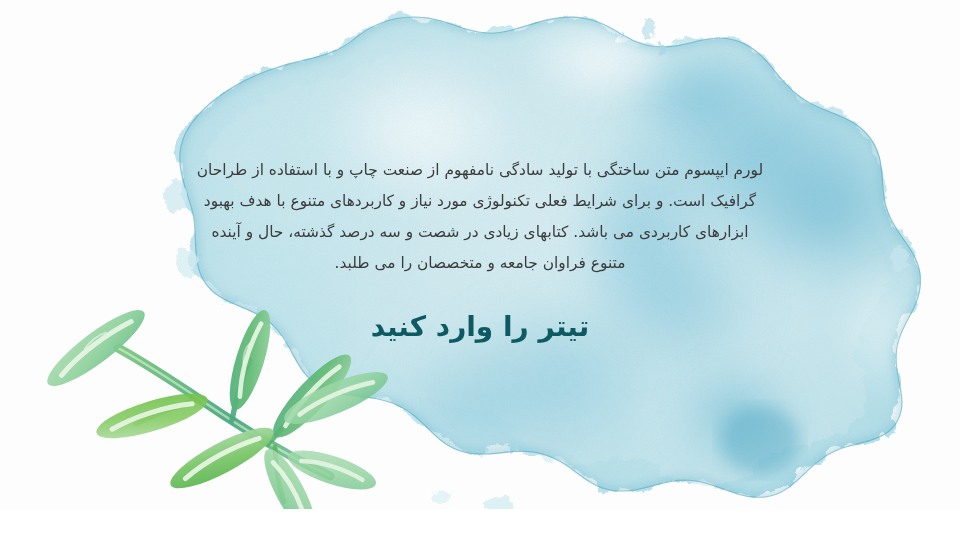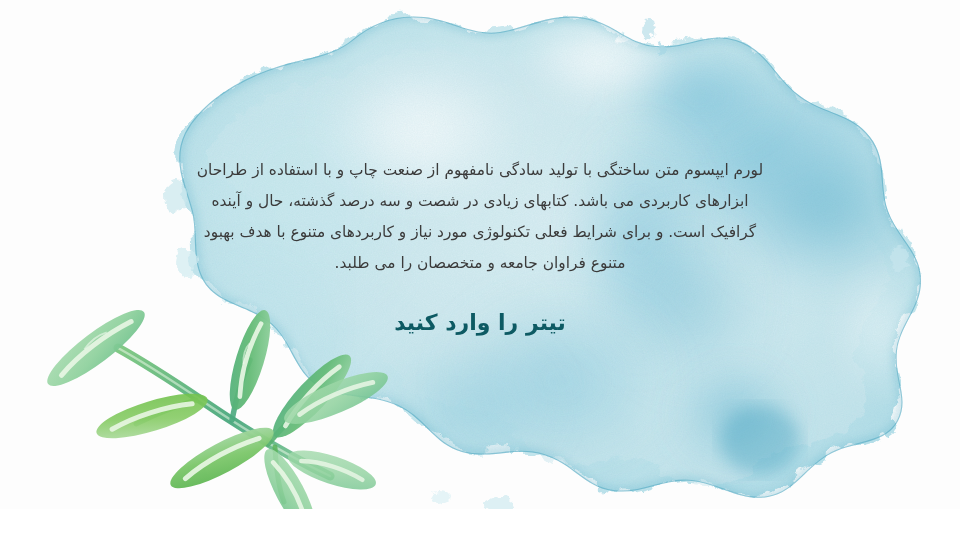--- a/index.html
+++ b/index.html
@@ -45,21 +45,21 @@
     unicode-bidi: plaintext;
   }
   .heading {
     position: absolute;
     left: 130px;
     top: 310px;
     width: 700px;
     text-align: center;
     direction: rtl;
     color: #0d5a63;
-    font-size: 22px;
+    font-size: 28px;
     font-weight: bold;
     letter-spacing: 0.2px;
   }
 </style>
 </head>
 <body>
 
 <div id="slide">
 
   <svg class="art-layer" viewBox="0 0 960 540" preserveAspectRatio="none" xmlns="http://www.w3.org/2000/svg">
@@ -338,20 +338,20 @@
       <g transform="translate(332,470) rotate(18)">
         <ellipse cx="0" cy="0" rx="46" ry="14" fill="url(#lfA)" opacity="0.8"></ellipse>
         <path d="M-32,1 C-12,-5 12,-5 32,0" stroke="#eaf7e6" stroke-width="4.4" fill="none" stroke-linecap="round" opacity="0.82"></path>
       </g>
 
     </g>
   </svg>
 
   <div class="text-block">
     <div class="body-line">لورم ایپسوم متن ساختگی با تولید سادگی نامفهوم از صنعت چاپ و با استفاده از طراحان</div>
+    <div class="body-line">گرافیک است. و برای شرایط فعلی تکنولوژی مورد نیاز و کاربردهای متنوع با هدف بهبود</div>
     <div class="body-line">ابزارهای کاربردی می باشد. کتابهای زیادی در شصت و سه درصد گذشته، حال و آینده</div>
-    <div class="body-line">گرافیک است. و برای شرایط فعلی تکنولوژی مورد نیاز و کاربردهای متنوع با هدف بهبود</div>
     <div class="body-line">متنوع فراوان جامعه و متخصصان را می طلبد.</div>
   </div>
 
   <div class="heading">تیتر را وارد کنید</div>
 
 </div>
 
 </body></html>

